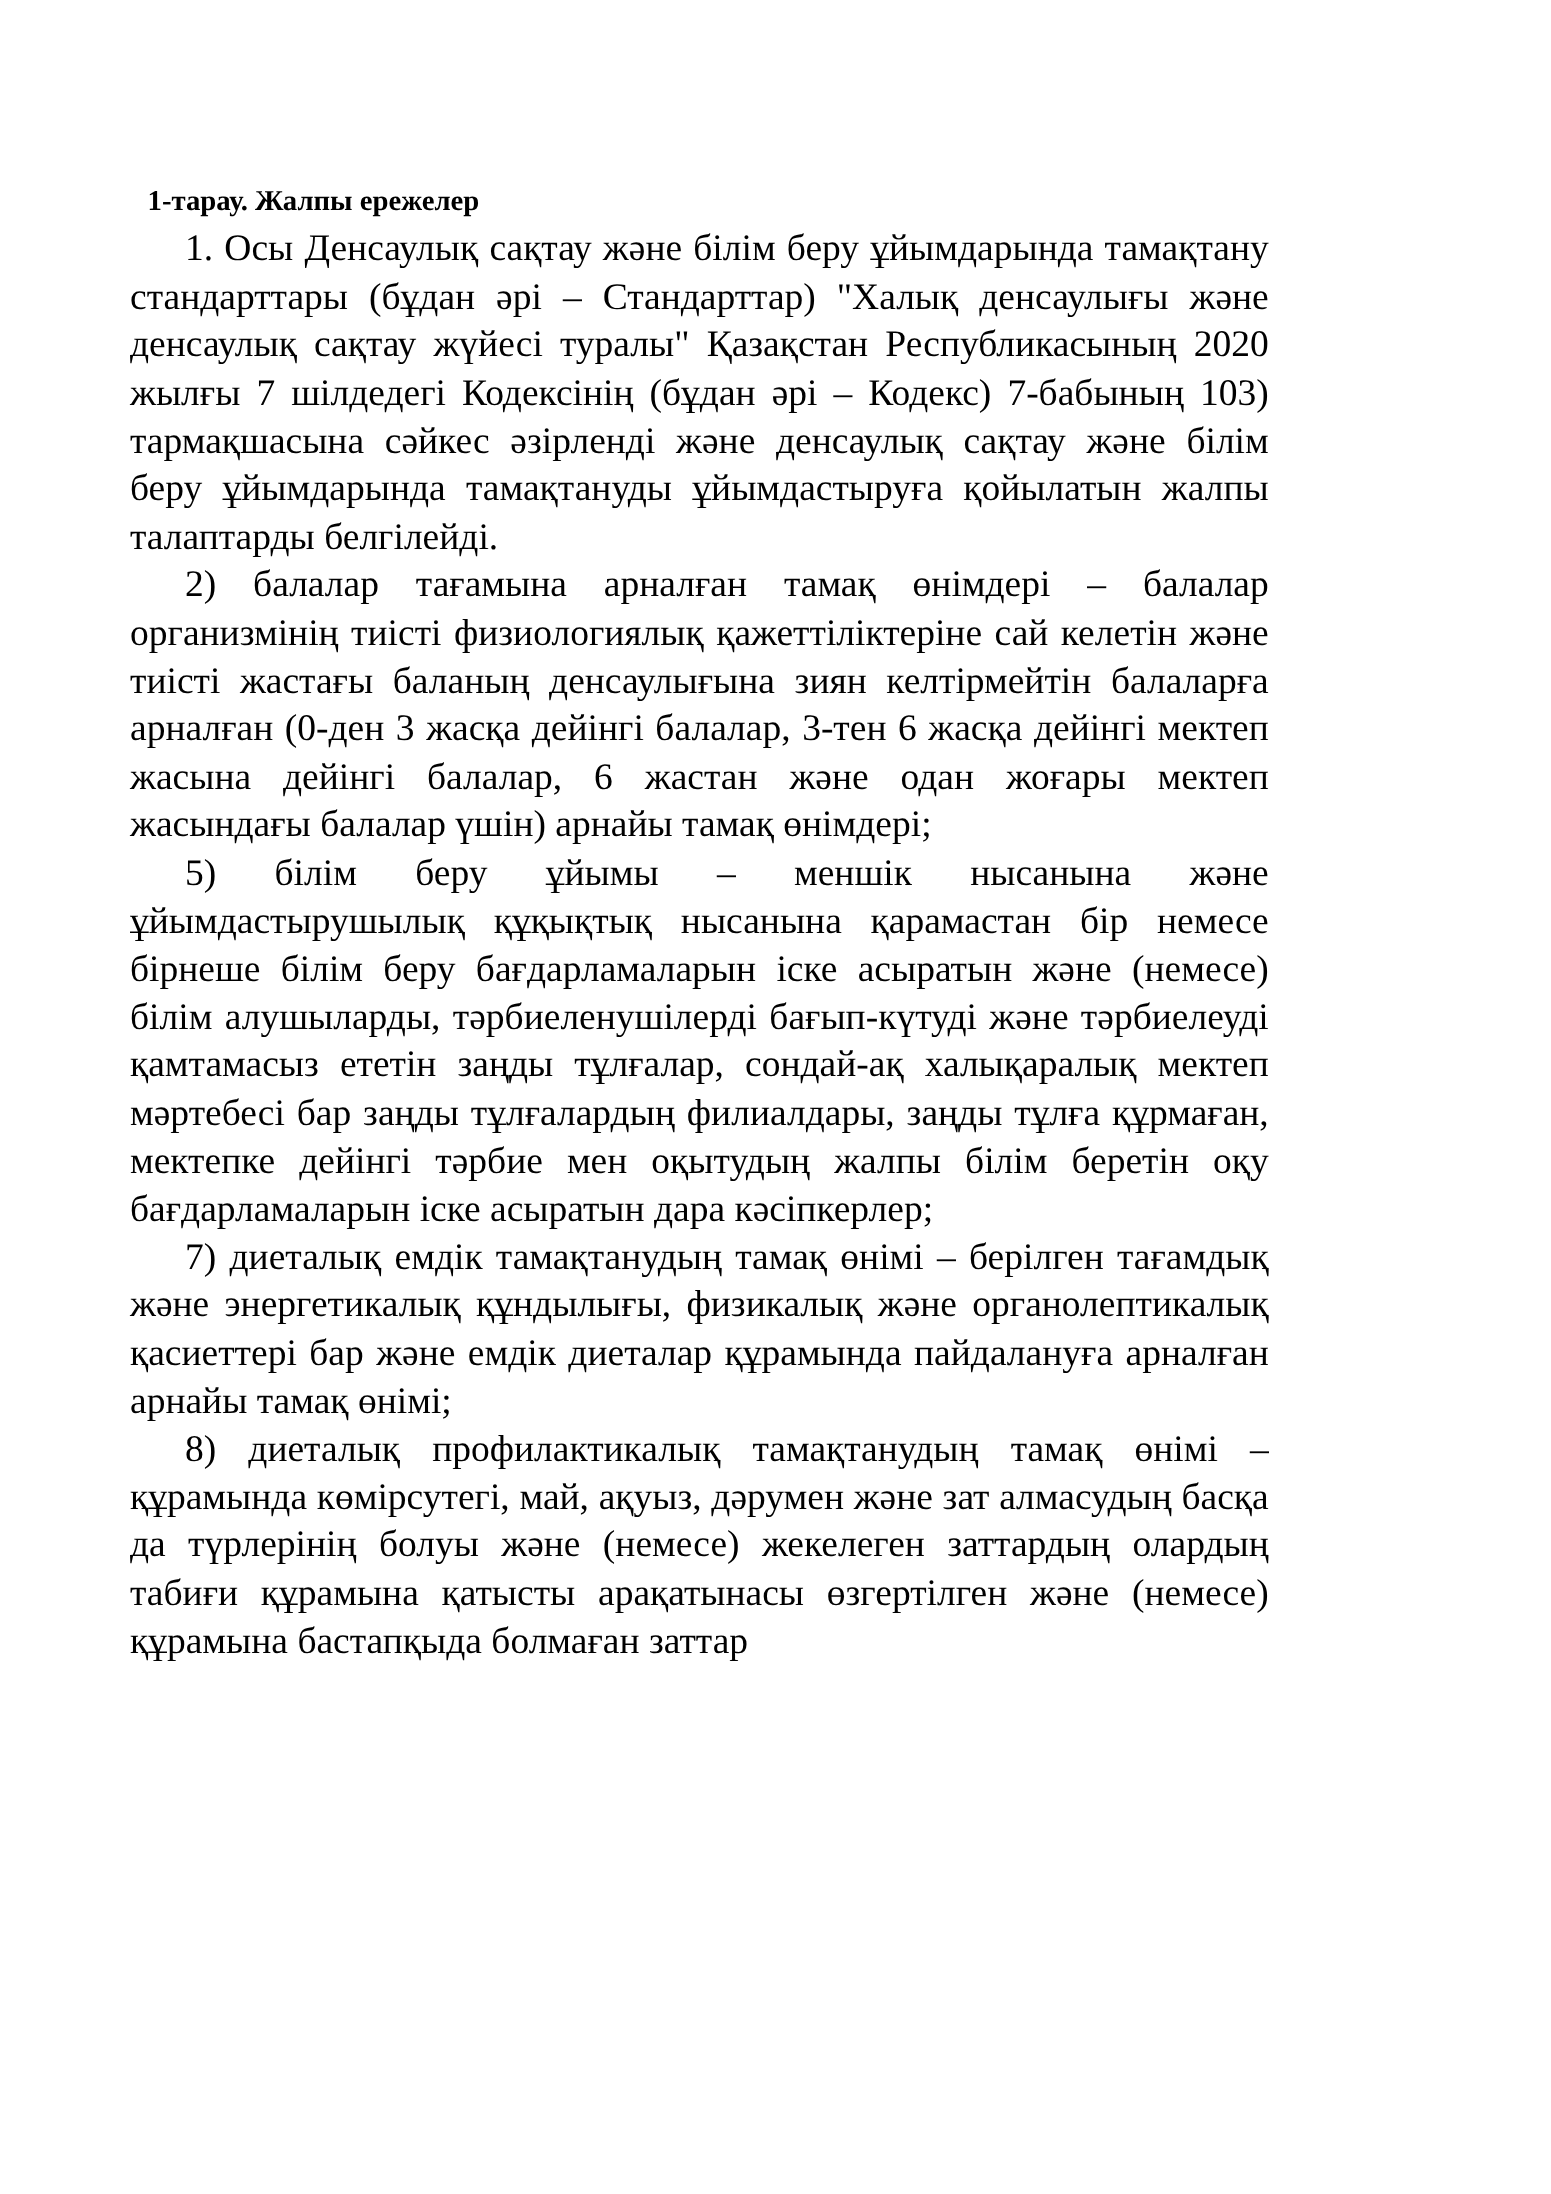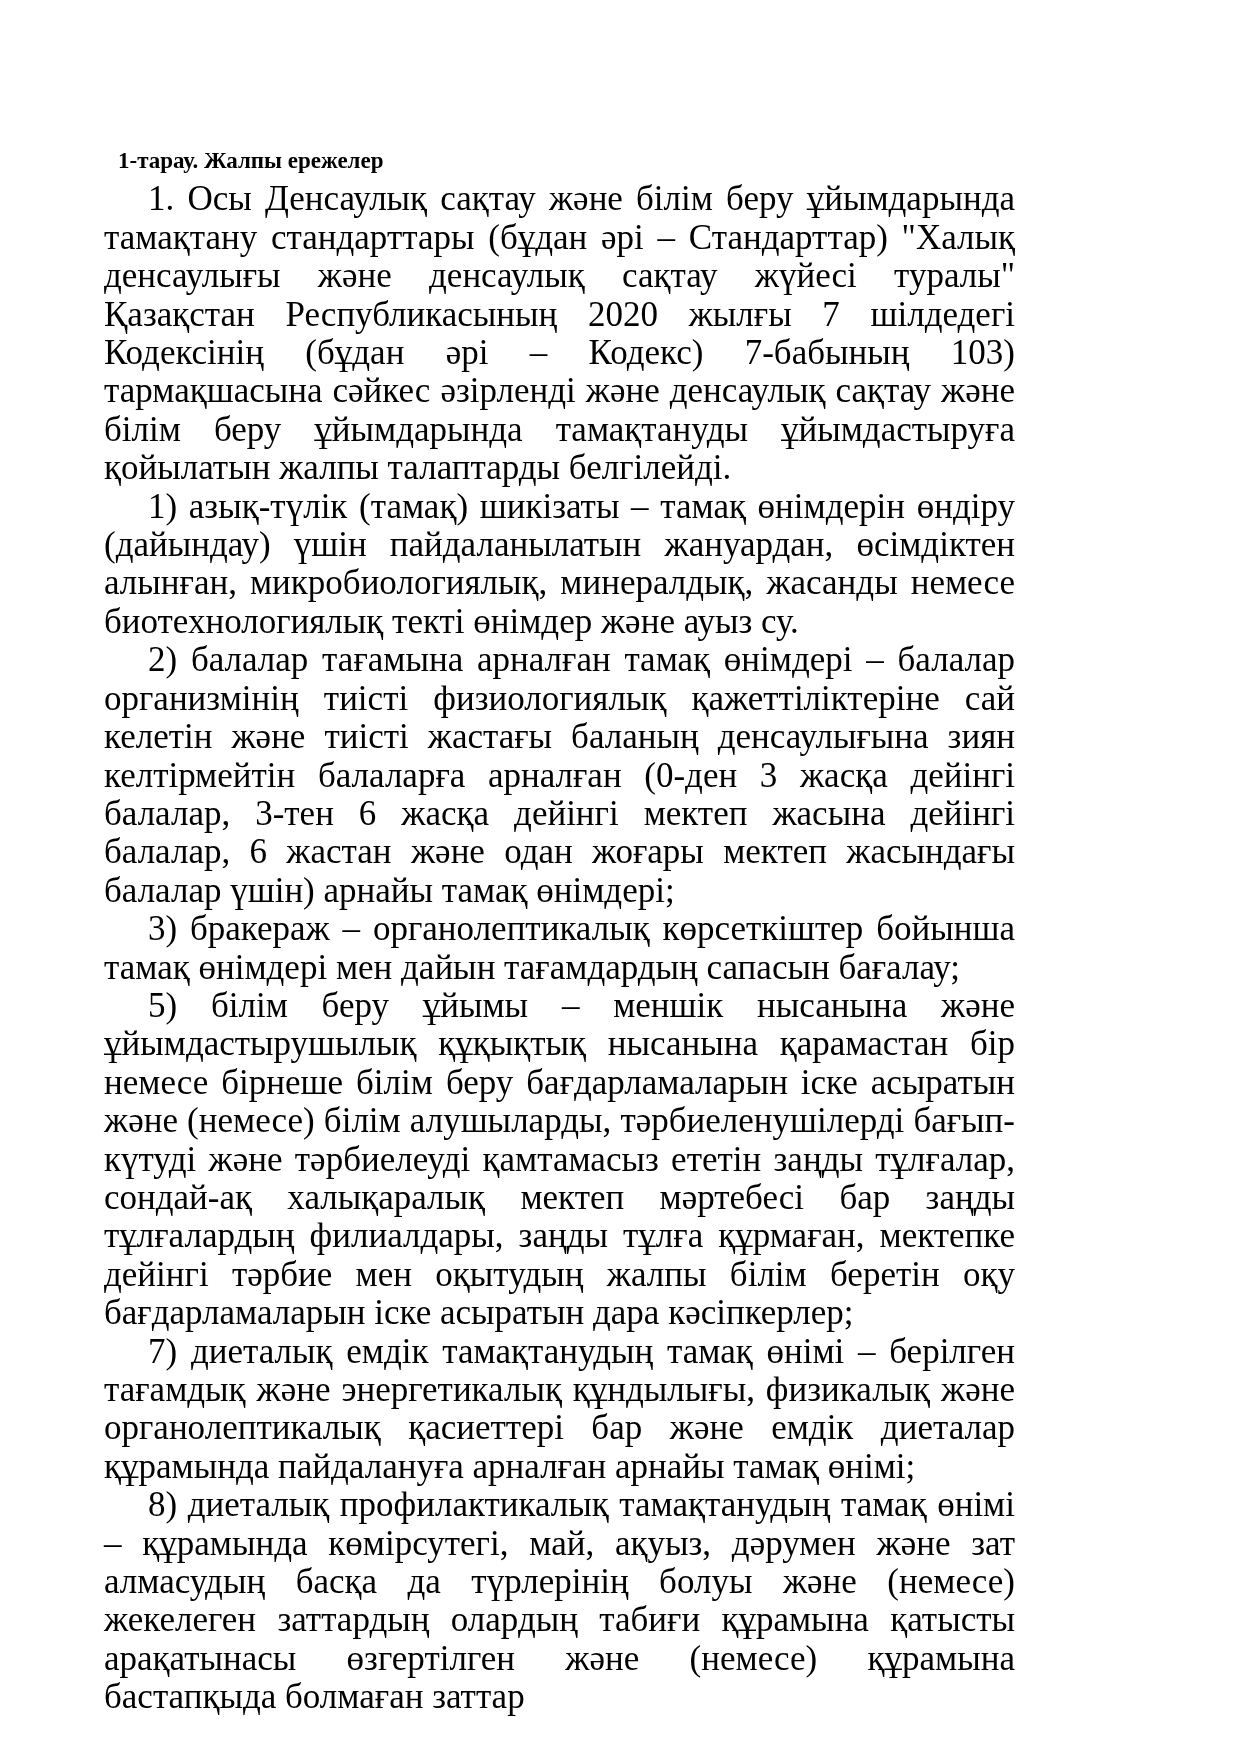--- a/index.html
+++ b/index.html
@@ -27,31 +27,29 @@
     font-size: 23px;
     font-weight: bold;
     line-height: 38.4px;
     margin: 0 0 0 14px;
     padding: 0;
     text-align: left;
   }
   .para {
     margin: 0;
     padding: 0;
-    font-size: 35px;
+    font-size: 30px;
     line-height: 38.4px;
     text-align: justify;
     text-indent: 44px;
   }
 </style>
 </head>
 <body>
 
 <div class="page">
   <h1 class="chapter-heading">1-тарау. Жалпы ережелер</h1>
   <p class="para">1. Осы Денсаулық сақтау және білім беру ұйымдарында тамақтану стандарттары (бұдан әрі – Стандарттар) "Халық денсаулығы және денсаулық сақтау жүйесі туралы" Қазақстан Республикасының 2020 жылғы 7 шілдедегі Кодексінің (бұдан әрі – Кодекс) 7-бабының 103) тармақшасына сәйкес әзірленді және денсаулық сақтау және білім беру ұйымдарында тамақтануды ұйымдастыруға қойылатын жалпы талаптарды белгілейді.</p>
-  <p class="para">1) азық-түлік (тамақ) шикізаты – тамақ өнімдерін өндіру (дайындау) үшін пайдаланылатын жануардан, өсімдіктен алынған, микробиологиялық, минералдық, жасанды немесе биотехнологиялық текті өнімдер және ауыз су.</p>
   <p class="para">2) балалар тағамына арналған тамақ өнімдері – балалар организмінің тиісті физиологиялық қажеттіліктеріне сай келетін және тиісті жастағы баланың денсаулығына зиян келтірмейтін балаларға арналған (0-ден 3 жасқа дейінгі балалар, 3-тен 6 жасқа дейінгі мектеп жасына дейінгі балалар, 6 жастан және одан жоғары мектеп жасындағы балалар үшін) арнайы тамақ өнімдері;</p>
-  <p class="para">3) бракераж – органолептикалық көрсеткіштер бойынша тамақ өнімдері мен дайын тағамдардың сапасын бағалау;</p>
   <p class="para">5) білім беру ұйымы – меншік нысанына және ұйымдастырушылық құқықтық нысанына қарамастан бір немесе бірнеше білім беру бағдарламаларын іске асыратын және (немесе) білім алушыларды, тәрбиеленушілерді бағып-күтуді және тәрбиелеуді қамтамасыз ететін заңды тұлғалар, сондай-ақ халықаралық мектеп мәртебесі бар заңды тұлғалардың филиалдары, заңды тұлға құрмаған, мектепке дейінгі тәрбие мен оқытудың жалпы білім беретін оқу бағдарламаларын іске асыратын дара кәсіпкерлер;</p>
   <p class="para">7) диеталық емдік тамақтанудың тамақ өнімі – берілген тағамдық және энергетикалық құндылығы, физикалық және органолептикалық қасиеттері бар және емдік диеталар құрамында пайдалануға арналған арнайы тамақ өнімі;</p>
   <p class="para">8) диеталық профилактикалық тамақтанудың тамақ өнімі – құрамында көмірсутегі, май, ақуыз, дәрумен және зат алмасудың басқа да түрлерінің болуы және (немесе) жекелеген заттардың олардың табиғи құрамына қатысты арақатынасы өзгертілген және (немесе) құрамына бастапқыда болмаған заттар</p>
 </div>
 
 </body></html>

